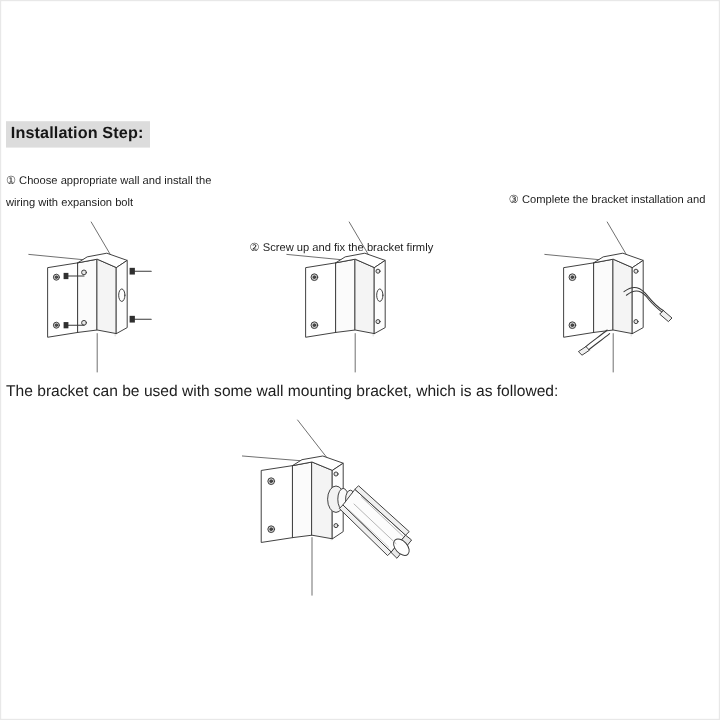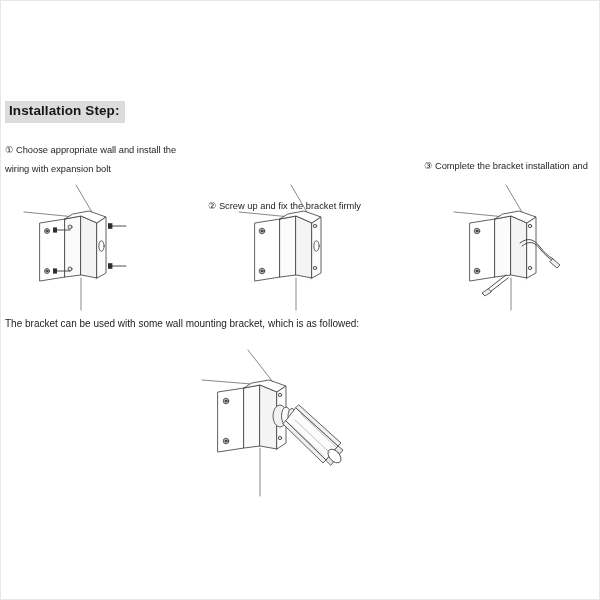--- a/index.html
+++ b/index.html
@@ -61,21 +61,21 @@
   #step-text-1 { left: 5px;   top: 141px; width: 195px; }
   #step-text-2 { left: 208px; top: 167px; width: 196px; margin-top: 30px; }
   #step-text-3 { left: 424px; top: 157px; width: 186px; }
   .step-text .lastline { text-align: left; }
 
   
   #bottom-note {
     position: absolute;
     left: 5px;
     top: 318px;
-    font-size: 10px;
+    font-size: 13px;
     color: #1d1d1d;
     white-space: nowrap;
   }
 
   
   .figure {
     position: absolute;
   }
   #figure-1 { left: 18px;  top: 183px; width: 140px; height: 130px; }
   #figure-2 { left: 233px; top: 183px; width: 130px; height: 130px; }

